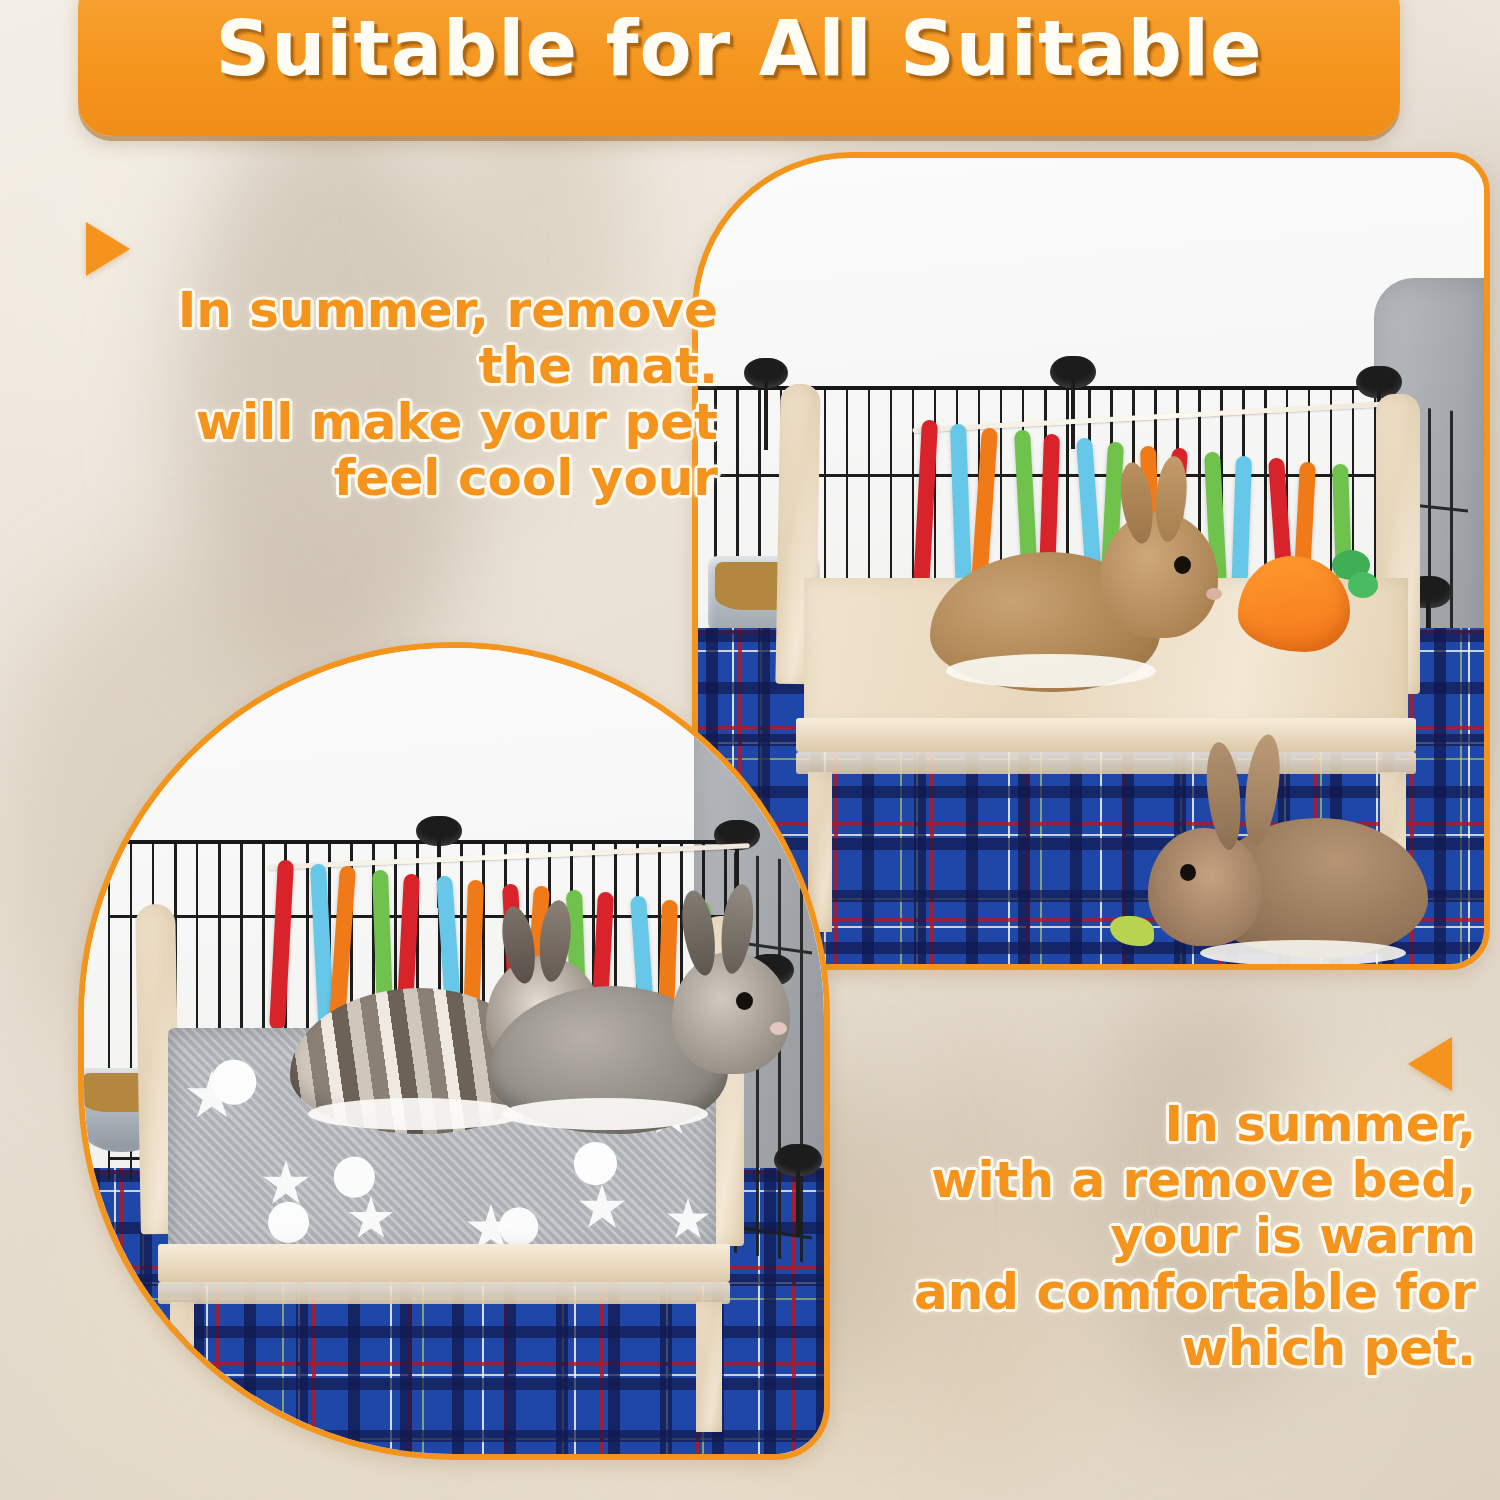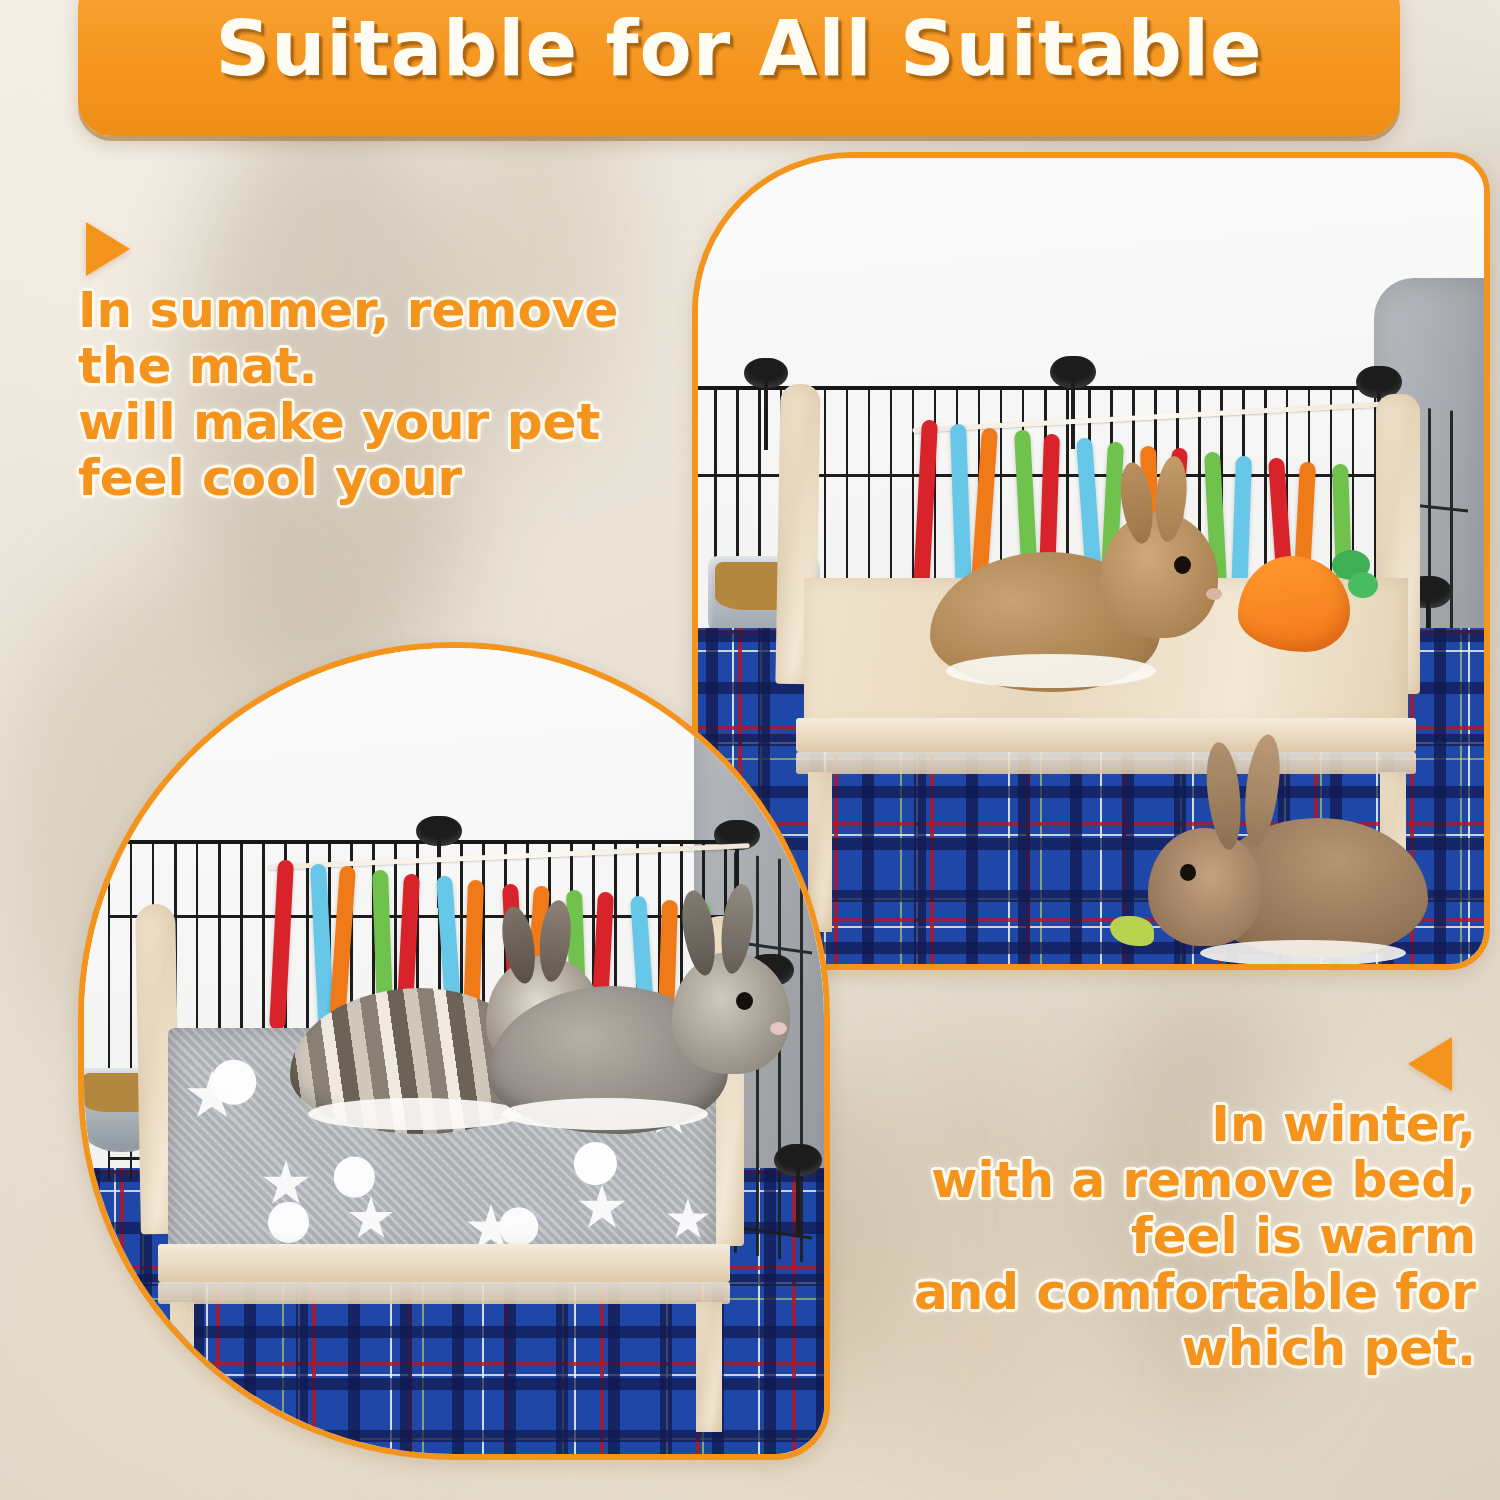--- a/index.html
+++ b/index.html
@@ -362,31 +362,31 @@
     <div class="ear" style="left:196px;top:-30px;width:30px;height:86px;background:linear-gradient(180deg,#837c73,#5d574f);transform:rotate(-9deg);"></div>
     <div class="ear" style="left:234px;top:-36px;width:30px;height:90px;background:linear-gradient(180deg,#938b81,#665f57);transform:rotate(7deg);"></div>
     <div class="eye" style="left:248px;top:72px;width:17px;height:18px;"></div>
     <div style="position:absolute;left:282px;top:102px;width:17px;height:13px;background:#e3c6bf;border-radius:50%;"></div>
     <div style="position:absolute;left:14px;top:178px;width:206px;height:32px;background:rgba(252,251,248,.92);border-radius:50%;"></div>
   </div>
 
 </div>
 
 <div class="tri" id="tri-right"></div>
-<div class="callout" id="summer-callout" style="left:78px;top:282px;width:640px;">
+<div class="callout" id="summer-callout" style="left:78px;top:282px;width:640px;text-align:right;">
   <div class="callout-text" id="summer-text">
     <div>In summer, remove</div>
     <div>the mat.</div>
     <div>will make your pet</div>
     <div>feel cool your</div>
   </div>
 </div>
 
 <div class="tri" id="tri-left"></div>
 <div class="callout" id="winter-callout" style="left:760px;top:1096px;width:716px;">
   <div class="callout-text" id="winter-text">
-    <div>In winter,</div>
+    <div>In summer,</div>
     <div>with a remove bed,</div>
-    <div>feel is warm</div>
+    <div>your is warm</div>
     <div>and comfortable for</div>
     <div>which pet.</div>
   </div>
 </div>
 
 </body></html>

